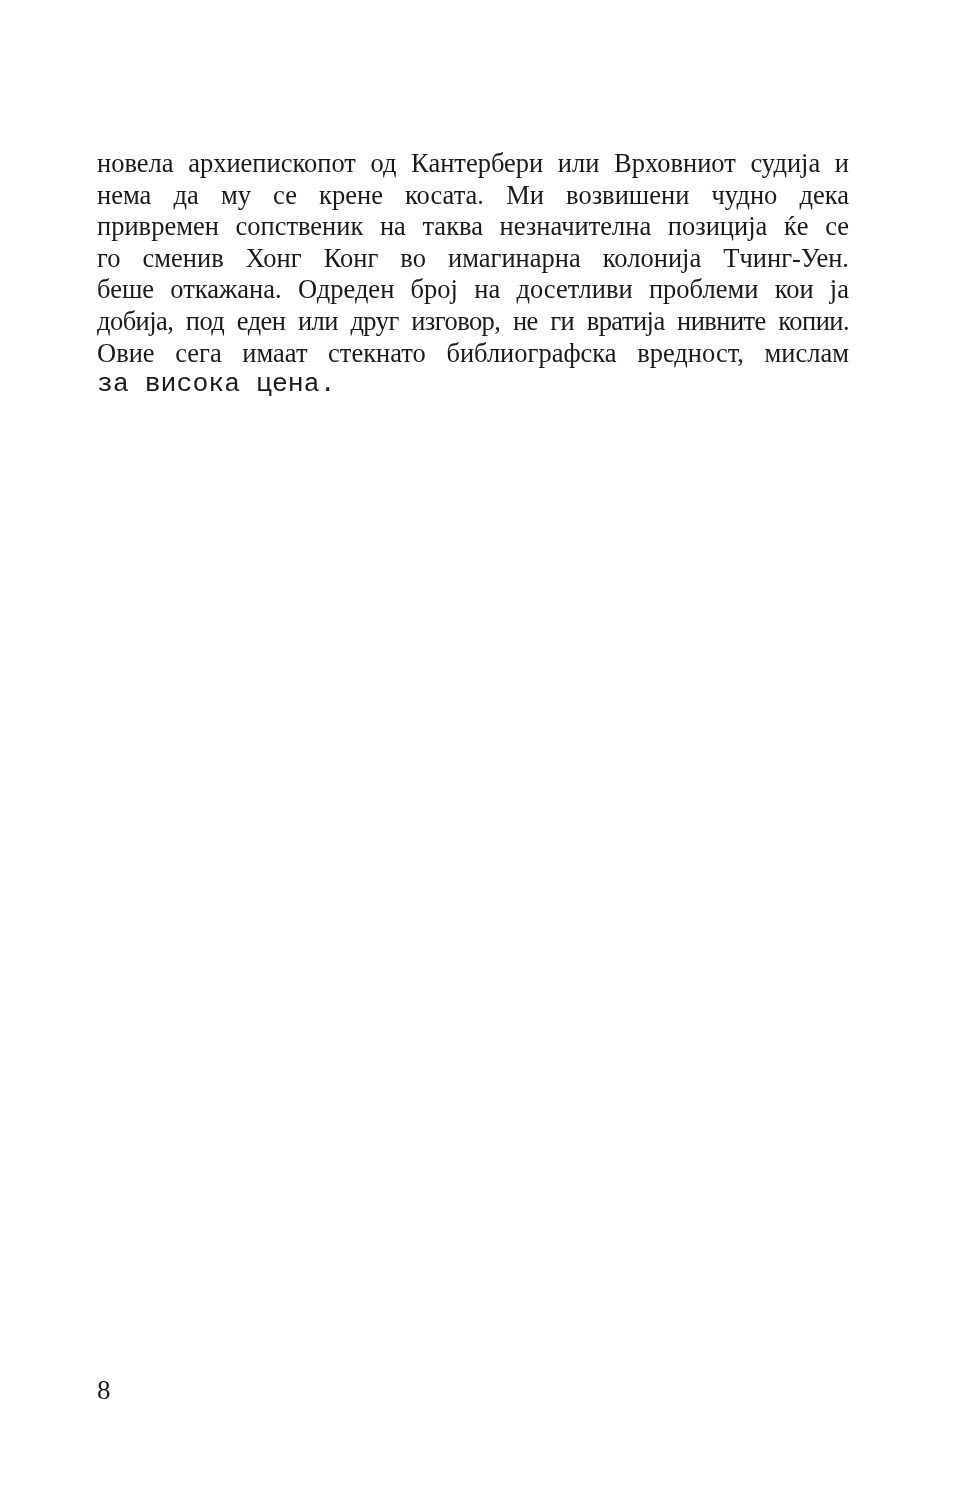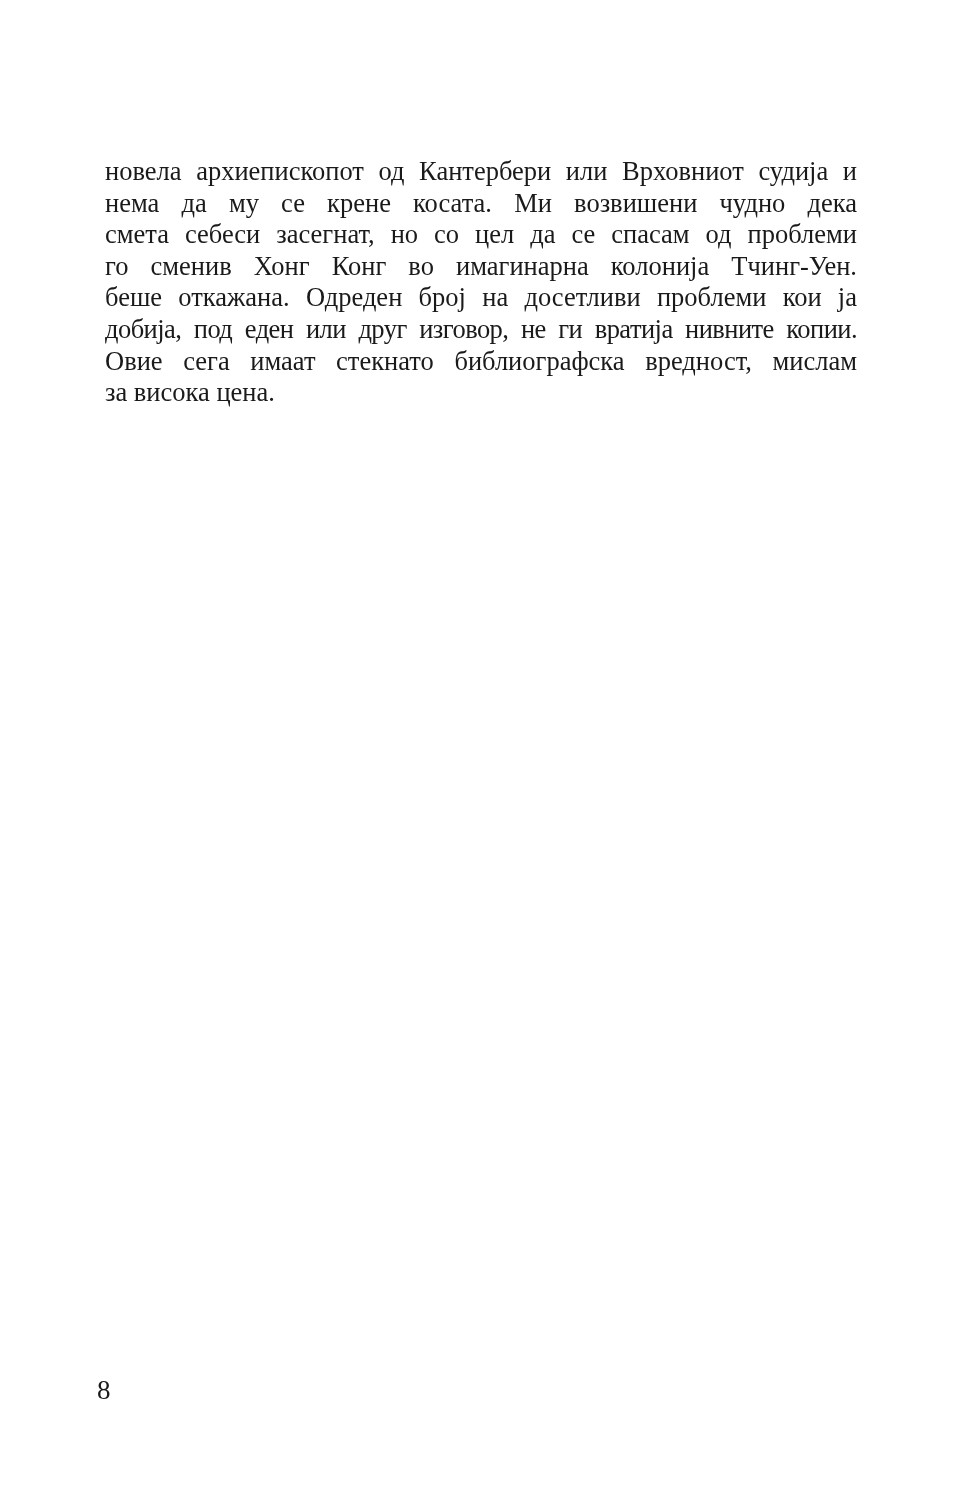--- a/index.html
+++ b/index.html
@@ -20,54 +20,55 @@
       left: 0; top: 0;
       width: 972px;
       height: 1502px;
       background: #ffffff;
     }
     .body-text {
       position: absolute;
       left: 97px;
       top: 148px;
       width: 752px;
-      margin: 8px;
+      margin: 0;
     }
     .line {
       display: block;
       height: 31.6px;
       line-height: 31.6px;
       font-size: 26.5px;
       white-space: nowrap;
       text-align: justify;
       text-align-last: justify;
     }
     .line.last {
       text-align-last: left;
+      font-family: Liberation Mono, monospace;
     }
     .line.tight {
       letter-spacing: -0.55px;
       word-spacing: -1px;
     }
     .page-number {
       position: absolute;
       left: 97px;
       top: 1372px;
       font-size: 27px;
       line-height: 36px;
     }
   </style>
 </head>
 <body>
 
 <div class="page">
   <div class="body-text">
     <span class="line">новела архиепископот од Кантербери или Врховниот судија и</span>
     <span class="line">нема да му се крене косата. Ми возвишени чудно дека</span>
-    <span class="line">смета себеси засегнат, но со цел да се спасам од проблеми</span>
+    <span class="line">привремен сопственик на таква незначителна позиција ќе се</span>
     <span class="line">го сменив Хонг Конг во имагинарна колонија Тчинг-Уен.</span>
     <span class="line">беше откажана. Одреден број на досетливи проблеми кои ја</span>
     <span class="line tight">добија, под еден или друг изговор, не ги вратија нивните копии.</span>
     <span class="line">Овие сега имаат стекнато библиографска вредност, мислам</span>
     <span class="line last">за висока цена.</span>
   </div>
 
   <div class="page-number">8</div>
 </div>
 

